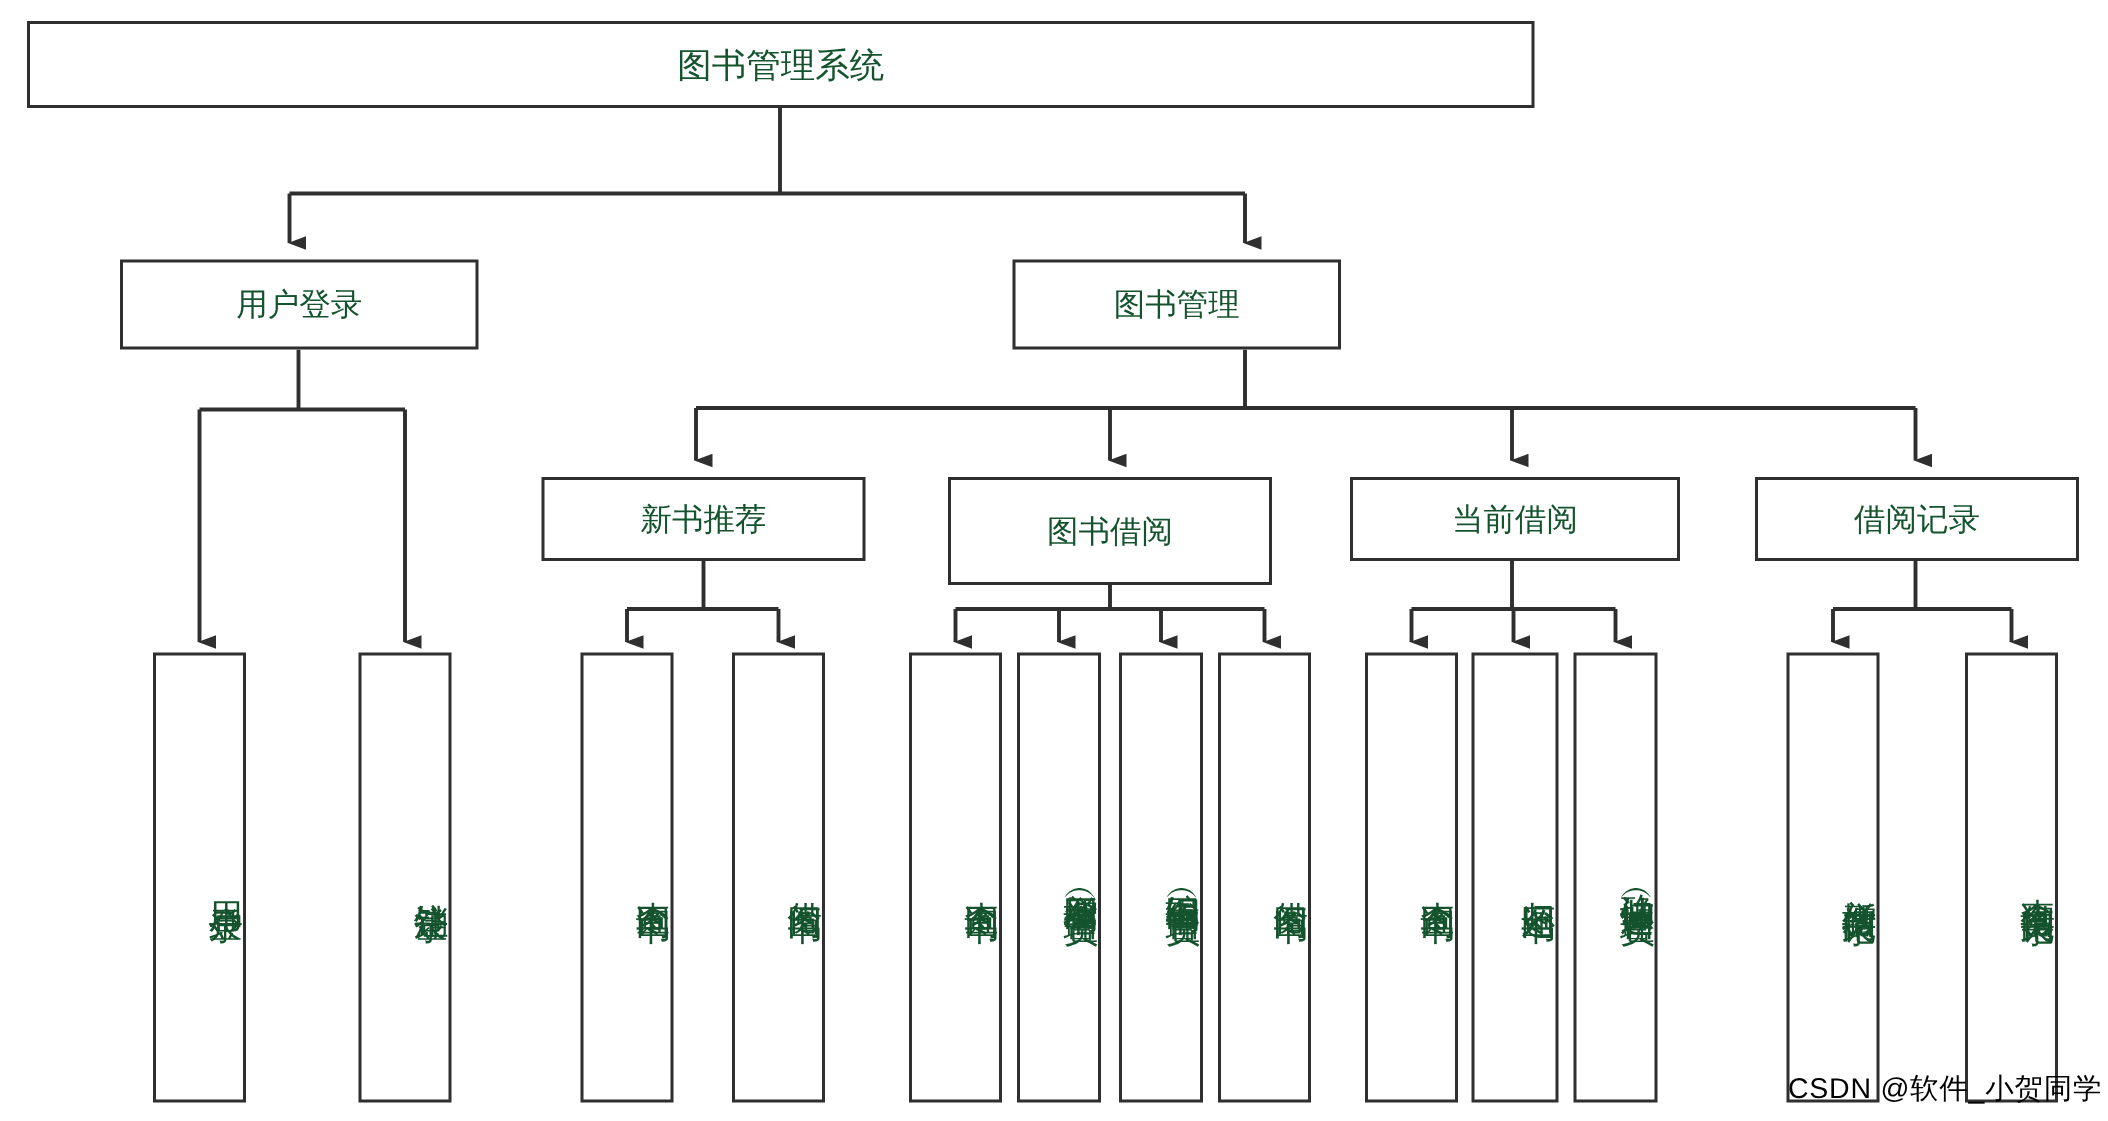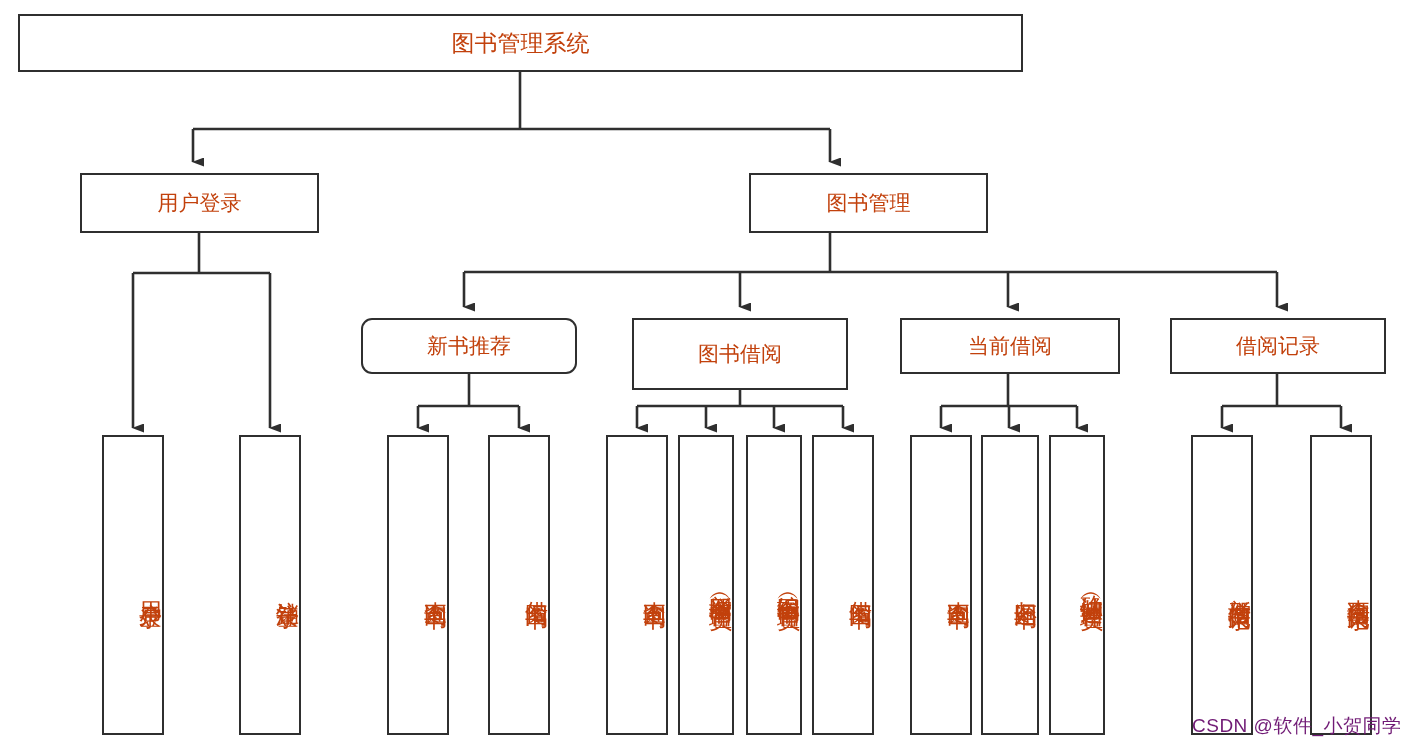--- a/index.html
+++ b/index.html
@@ -26,21 +26,21 @@
     pointer-events: none;
   }
   .node {
     position: absolute;
     box-sizing: border-box;
     background: #ffffff;
     border: 2px solid #2f2f2f;
     display: flex;
     align-items: center;
     justify-content: center;
-    color: #c2410c;
+    color: #14532d;
     font-family: Liberation Serif, serif;
   }
   .node.root {
     font-size: 23px;
   }
   .node.lvl2 {
     font-size: 21px;
   }
   .node.lvl3 {
     font-size: 21px;
@@ -54,21 +54,21 @@
     justify-content: center;
     padding-top: 4px;
     line-height: 1.0;
   }
   .node.leaf.tall {
     padding-top: 2px;
   }
   .watermark {
     position: absolute;
     font-size: 19px;
-    color: #701a75;
+    color: #000000;
     white-space: nowrap;
     letter-spacing: 0.5px;
     user-select: none;
     text-align: center;
   }
 </style>
 </head>
 <body>
 
 <div id="canvas">
@@ -123,25 +123,25 @@
     </g>
   </svg>
 
   <div class="node root" style="left:18px; top:14px; width:1005px; height:58px;">
     <span>图书管理系统</span>
   </div>
 
   <div class="node lvl2" style="left:80px; top:173px; width:239px; height:60px;">
     <span>用户登录</span>
   </div>
-  <div class="node lvl2" style="left:749px; top:173px; width:239px; height:60px;">
+  <div class="node lvl2" style="left:675px; top:173px; width:219px; height:60px;">
     <span>图书管理</span>
   </div>
 
-  <div class="node lvl3" style="left:361px; top:318px; width:216px; height:56px;border-radius:11px;">
+  <div class="node lvl3" style="left:361px; top:318px; width:216px; height:56px;">
     <span>新书推荐</span>
   </div>
   <div class="node lvl3" style="left:632px; top:318px; width:216px; height:72px;">
     <span>图书借阅</span>
   </div>
   <div class="node lvl3" style="left:900px; top:318px; width:220px; height:56px;">
     <span>当前借阅</span>
   </div>
   <div class="node lvl3" style="left:1170px; top:318px; width:216px; height:56px;">
     <span>借阅记录</span>

